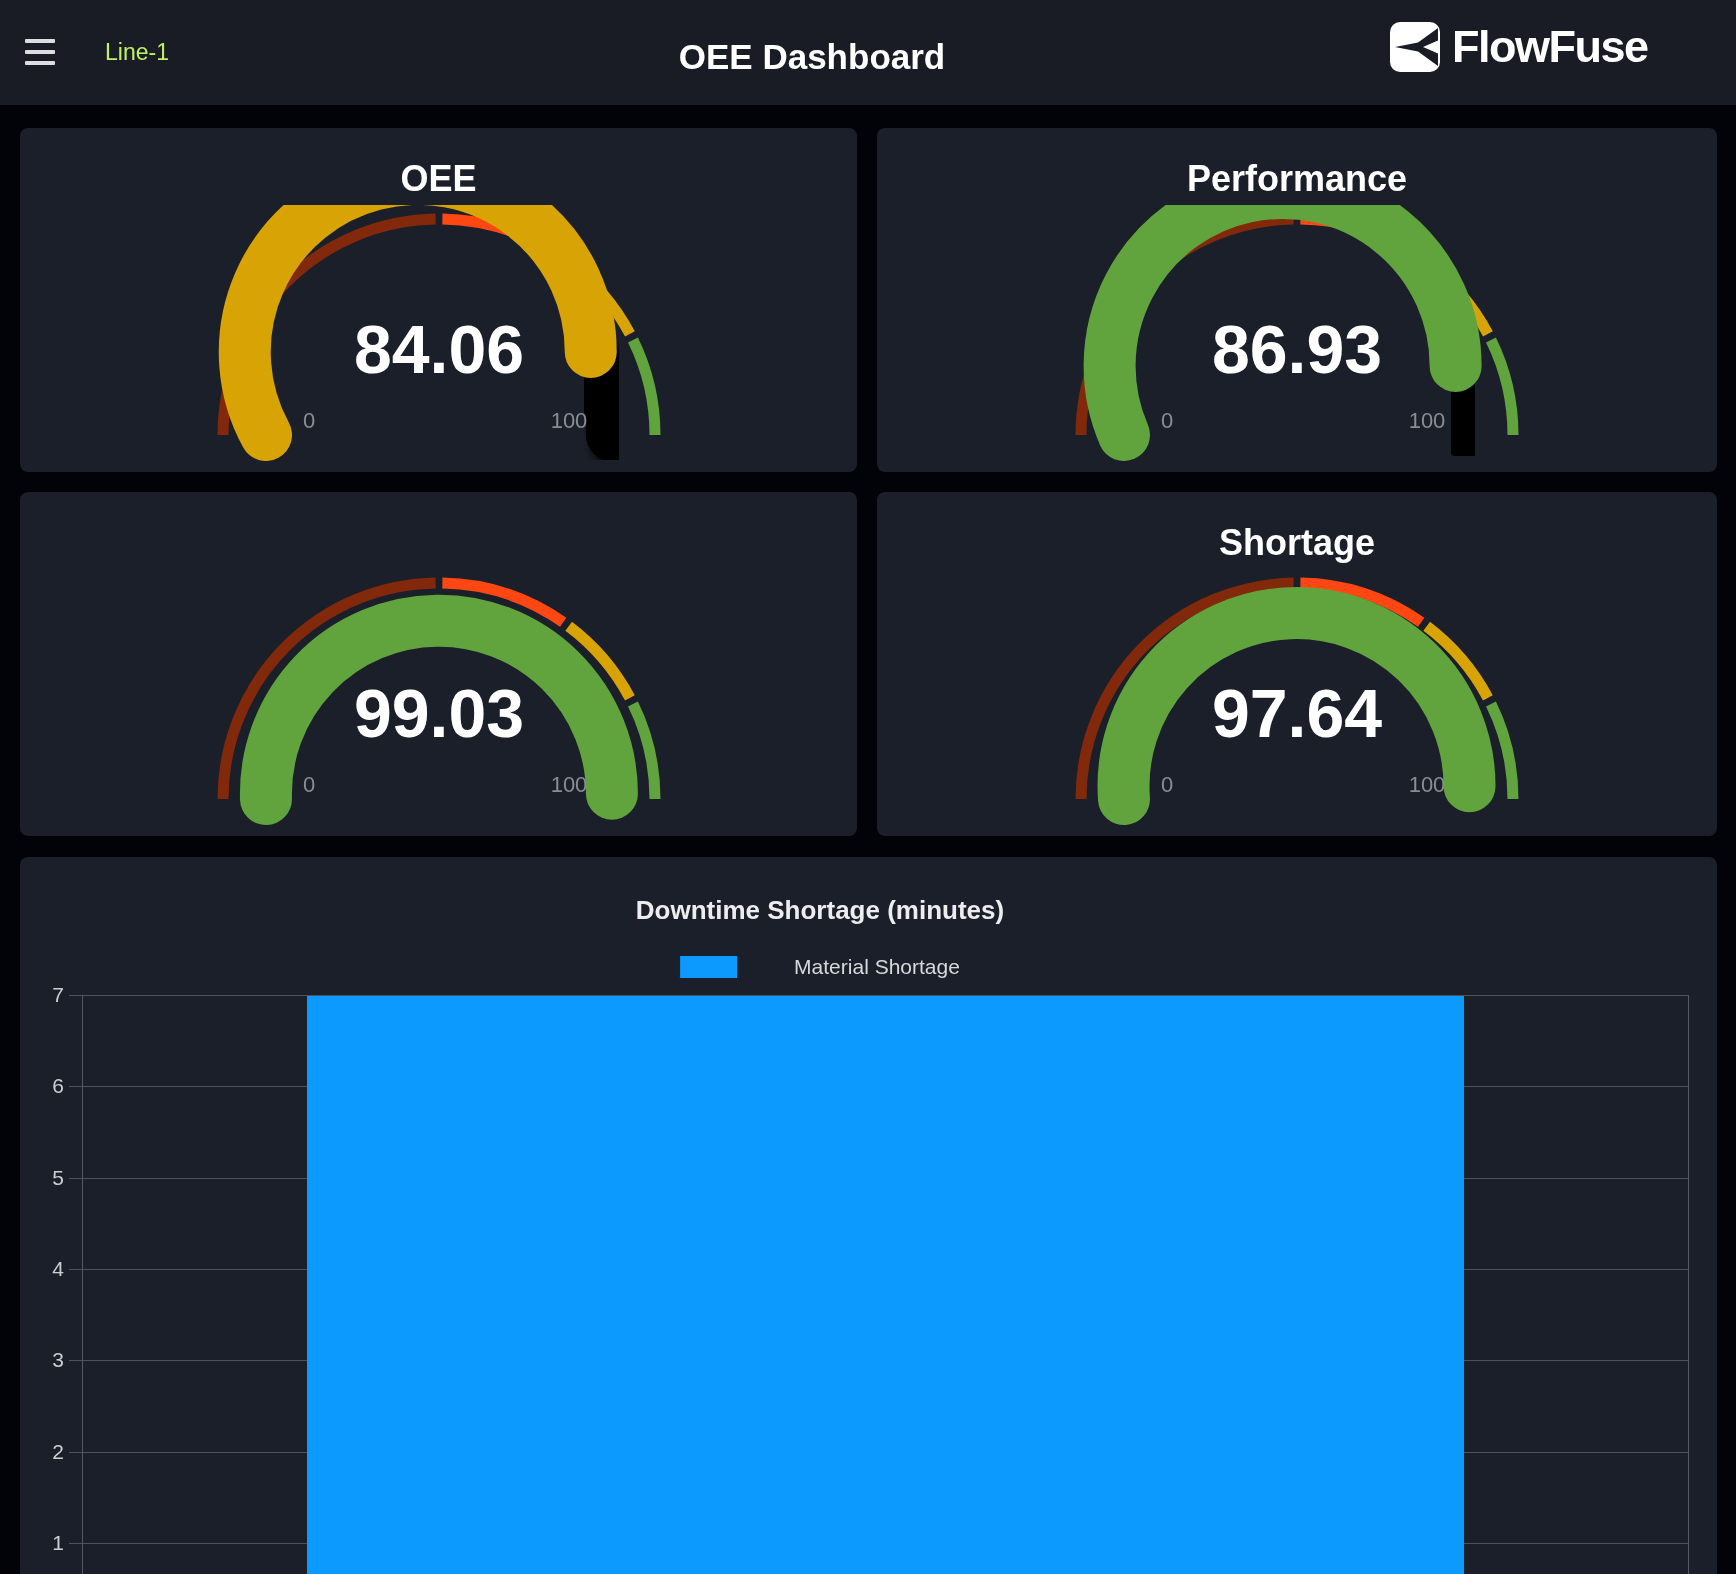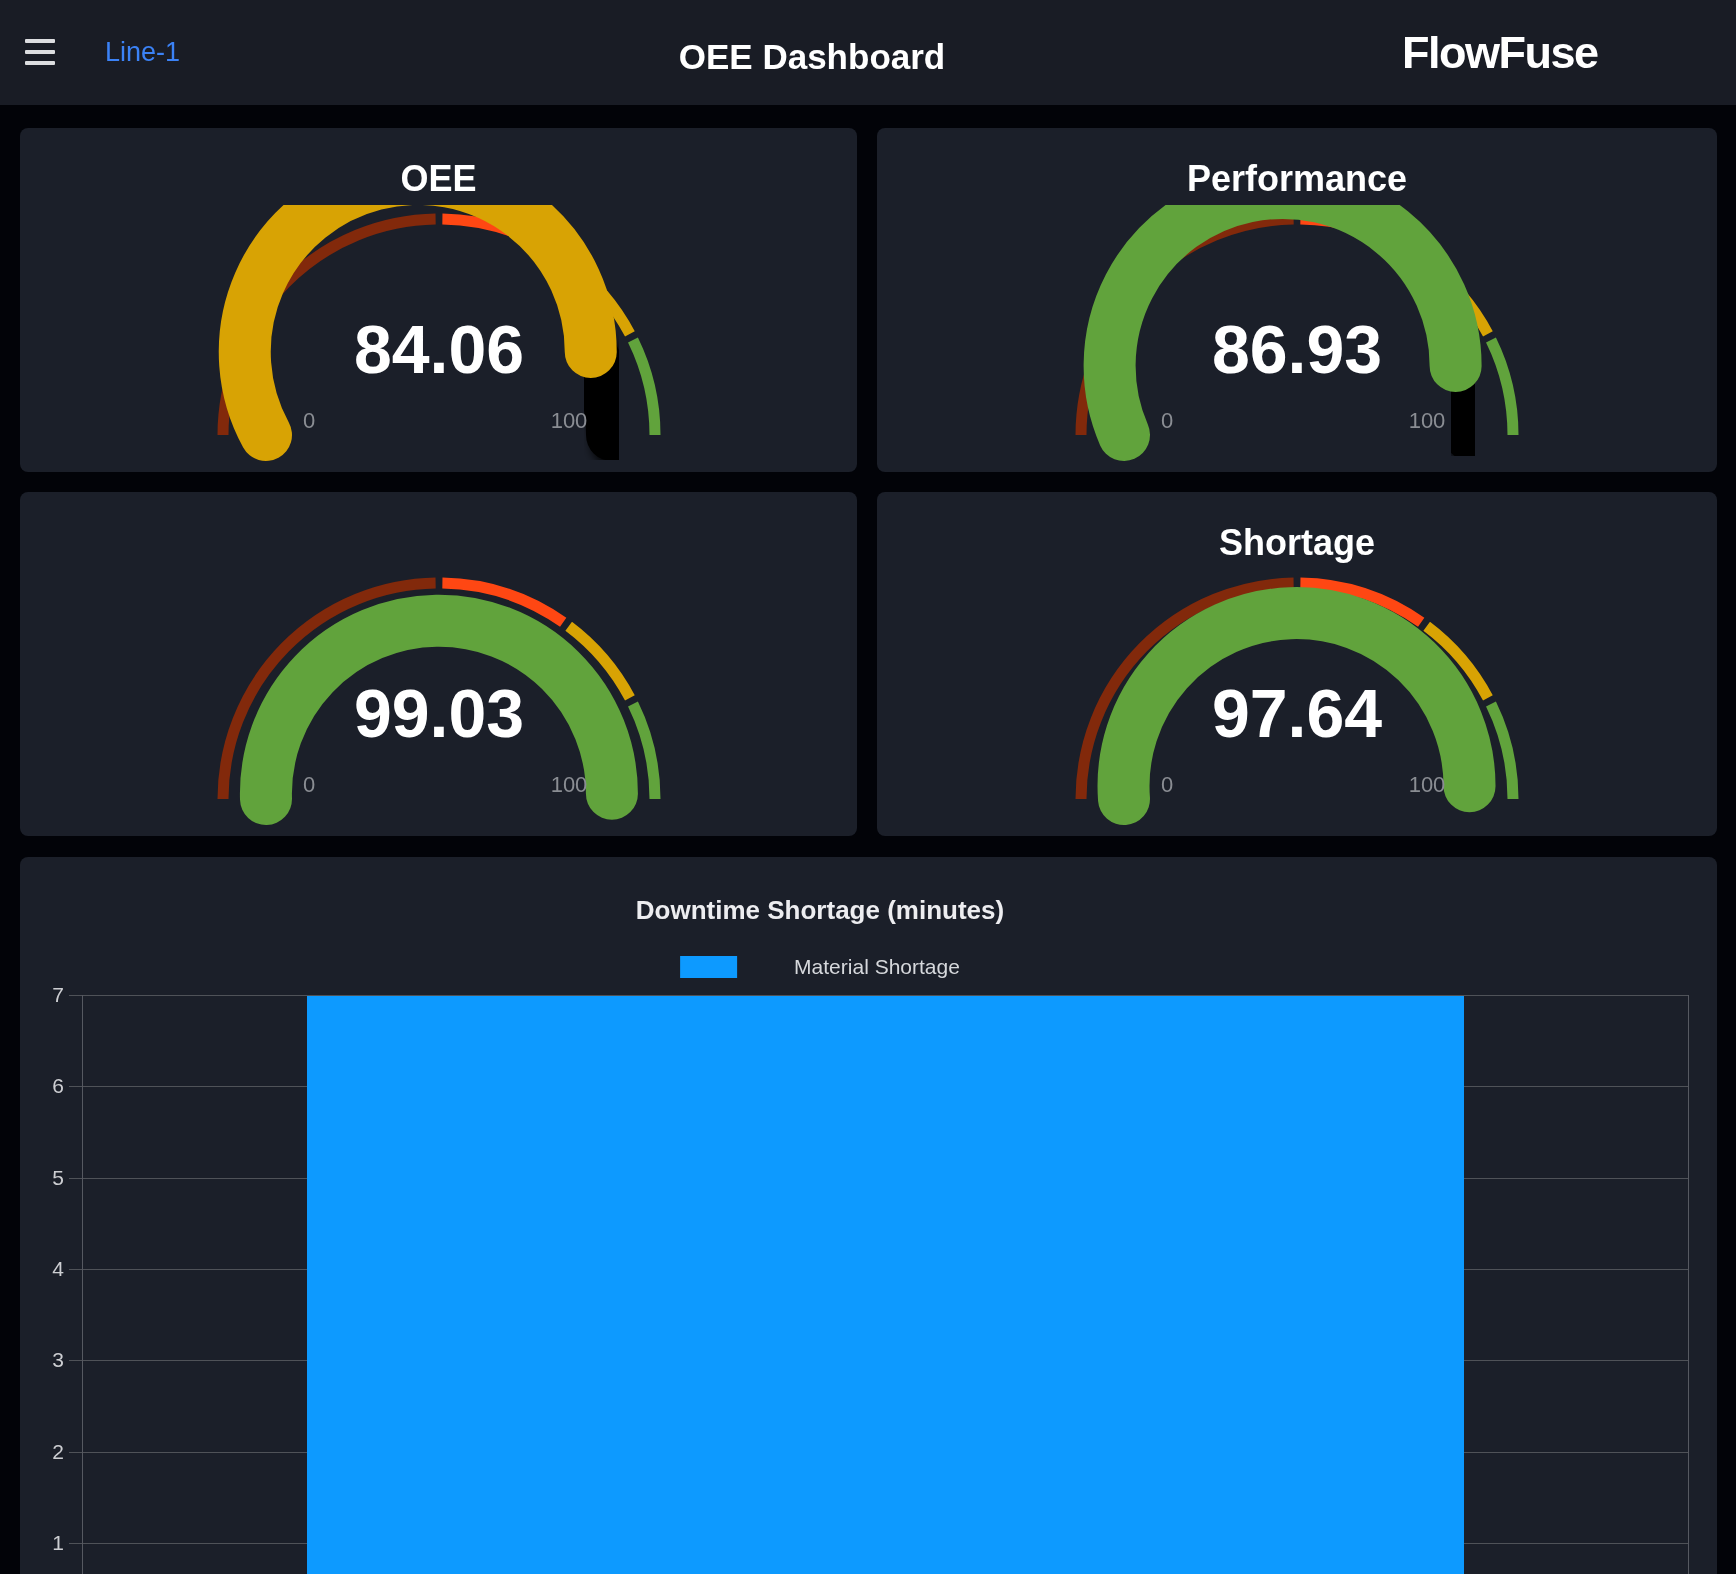--- a/index.html
+++ b/index.html
@@ -7,26 +7,26 @@
               font-family:"Liberation Sans","DejaVu Sans",sans-serif; }
 
   
   .appbar { position:absolute; left:0; top:0; width:1736px; height:105px;
             background:#191c25; }
   .menu-btn { position:absolute; left:25px; top:39px; width:32px; height:26px;
               background:none; border:none; cursor:pointer; display:flex;
               flex-direction:column; justify-content:space-between; }
   .menu-btn span { display:block; width:30px; height:4px; background:#dcdde0; border-radius:1px; }
   .page-name { position:absolute; left:105px; top:0; height:105px; line-height:105px;
-               font-size:27px; color:#3b82f6; }
+               font-size:23px; color:#bef264; }
   .app-title { position:absolute; left:812px; top:4px; height:105px; line-height:105px;
                transform:translateX(-50%); font-size:35px; font-weight:bold; color:#ffffff;
                white-space:nowrap; }
-  .brand { position:absolute; left:1390px; top:27px; height:52px; display:flex;
-           align-items:center; text-decoration:none;flex-direction:column; }
+  .brand { position:absolute; left:1390px; top:21px; height:52px; display:flex;
+           align-items:center; text-decoration:none; }
   .brand-mark { width:50px; height:50px; }
   .brand-name { margin-left:12px; font-size:45px; font-weight:bold; color:#ffffff;
                 letter-spacing:-1.5px; }
 
   
   .card { position:absolute; background:#1b1f29; border-radius:8px; }
   #card-oee          { left:20px;  top:128px; width:837px; height:344px; }
   #card-performance  { left:877px; top:128px; width:840px; height:344px; }
   #card-availability { left:20px;  top:492px; width:837px; height:344px; }
   #card-quality      { left:877px; top:492px; width:840px; height:344px; }

